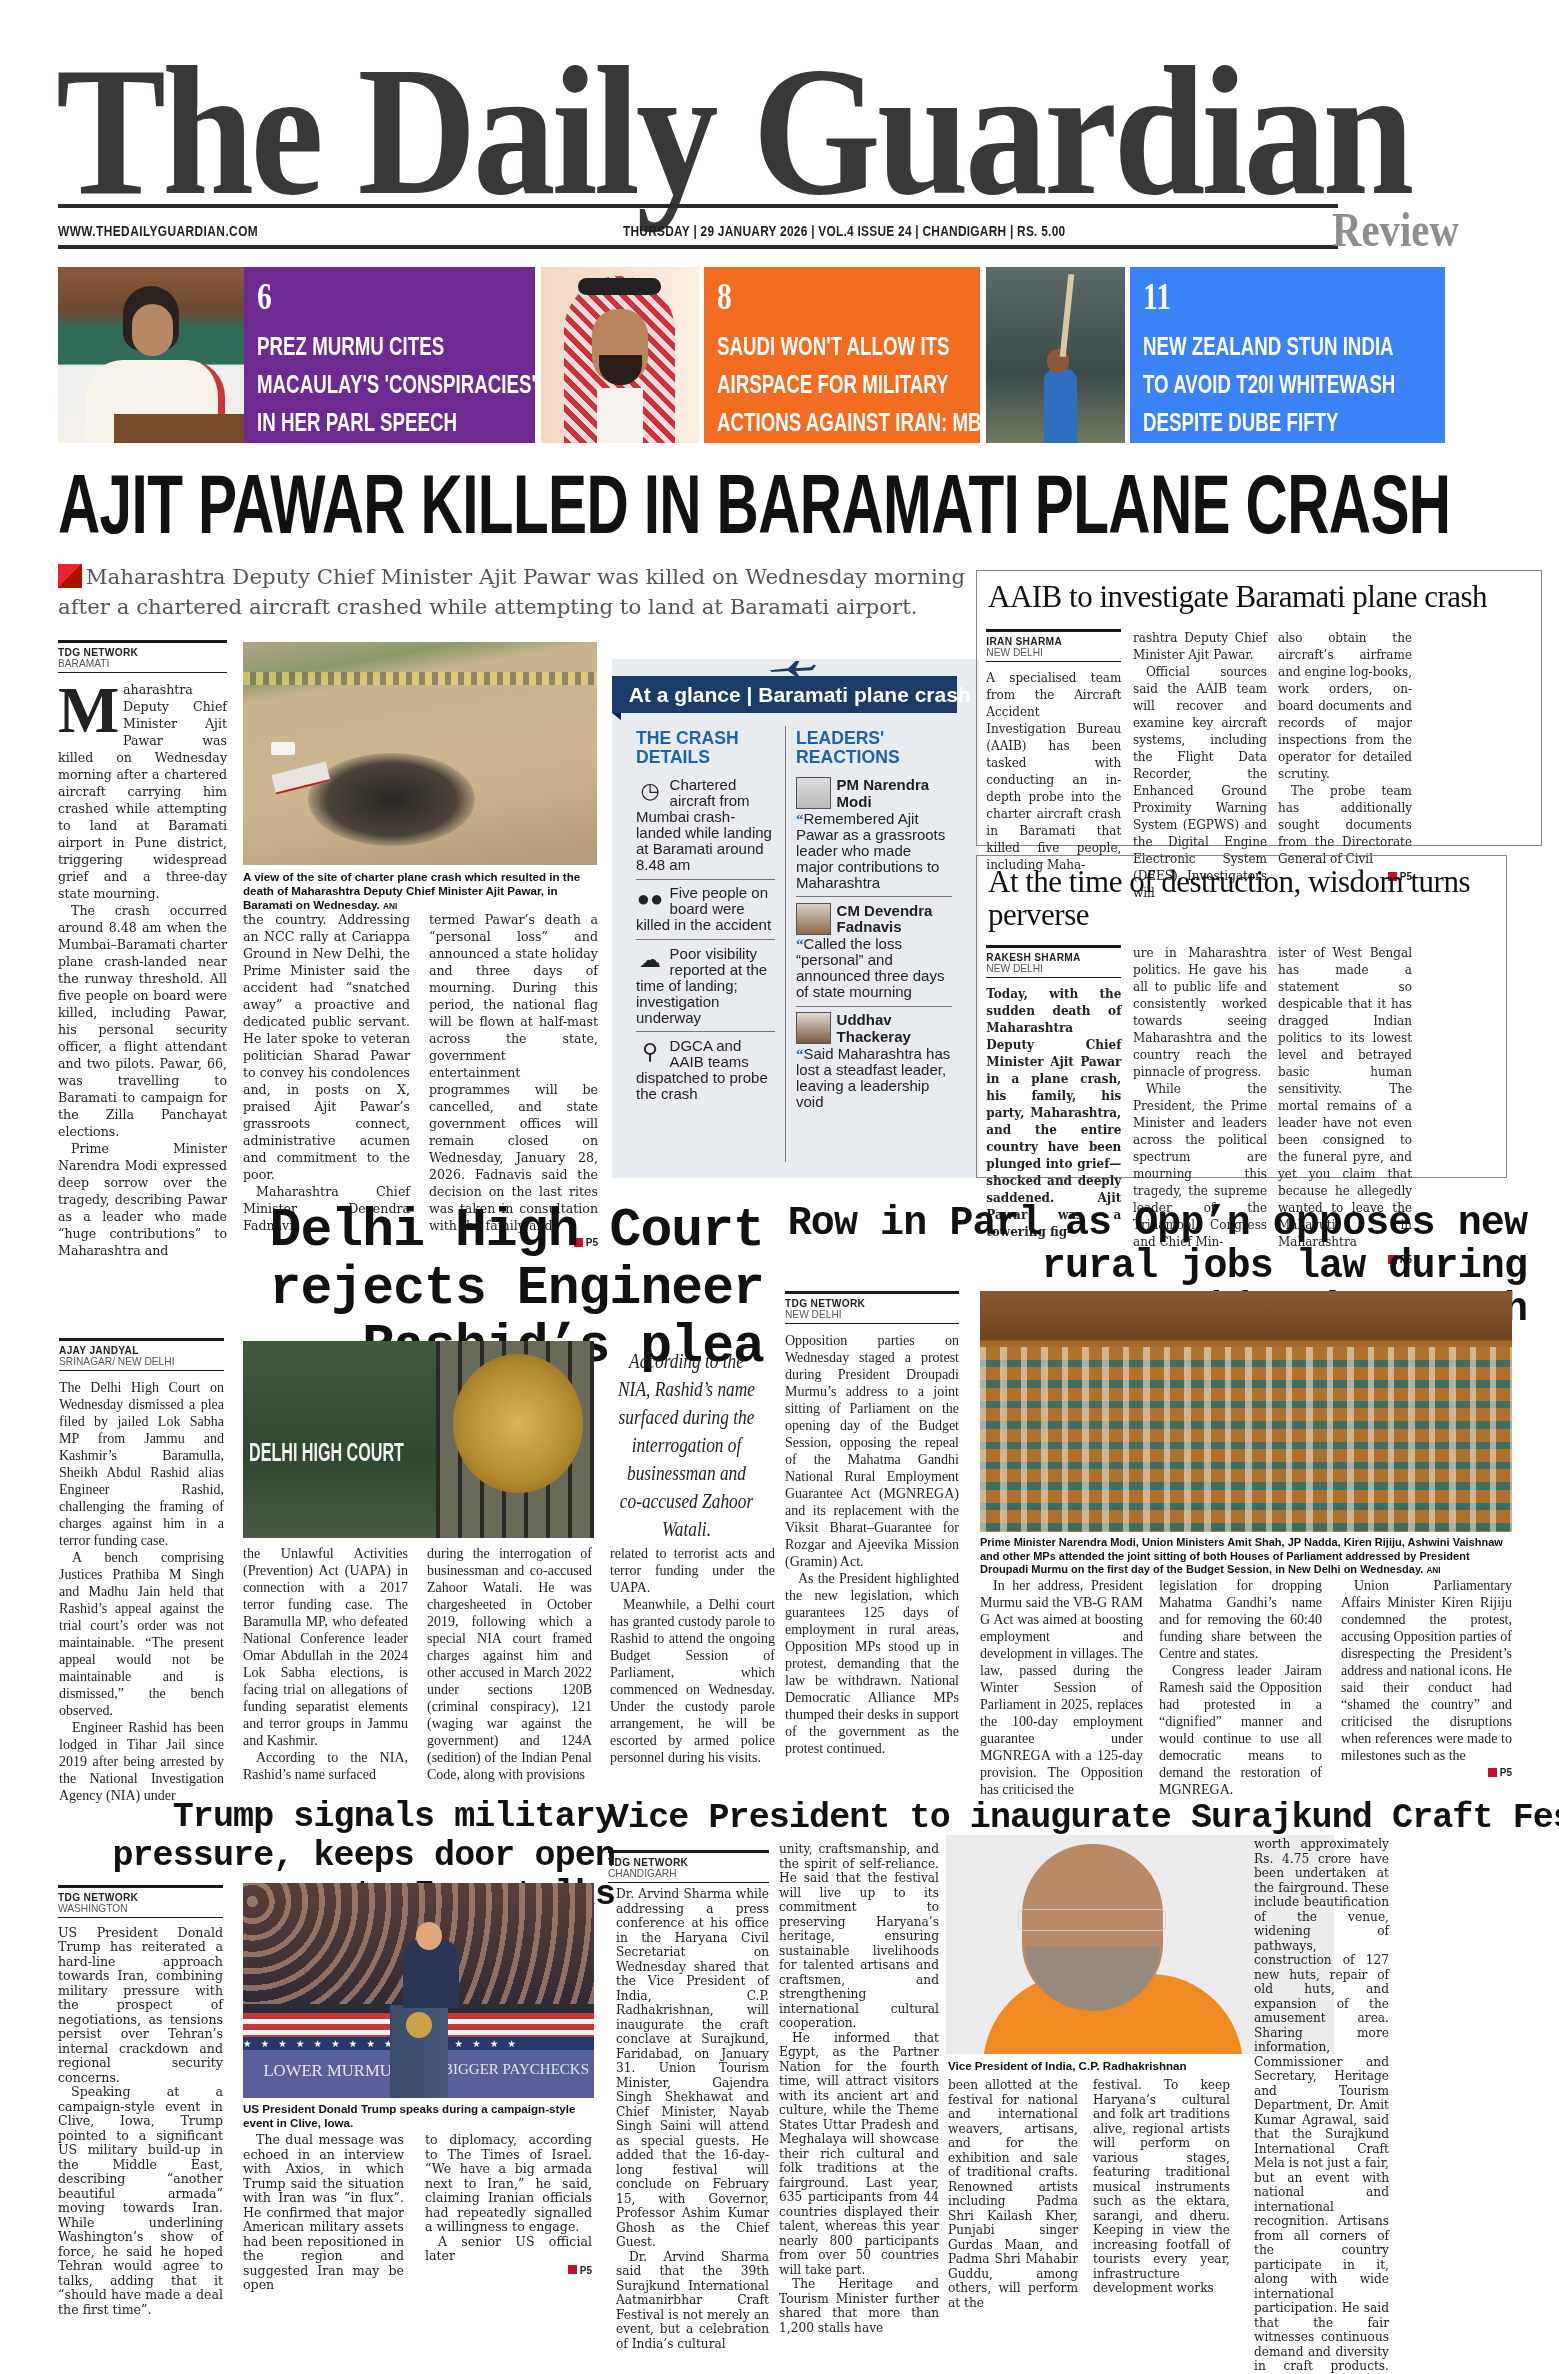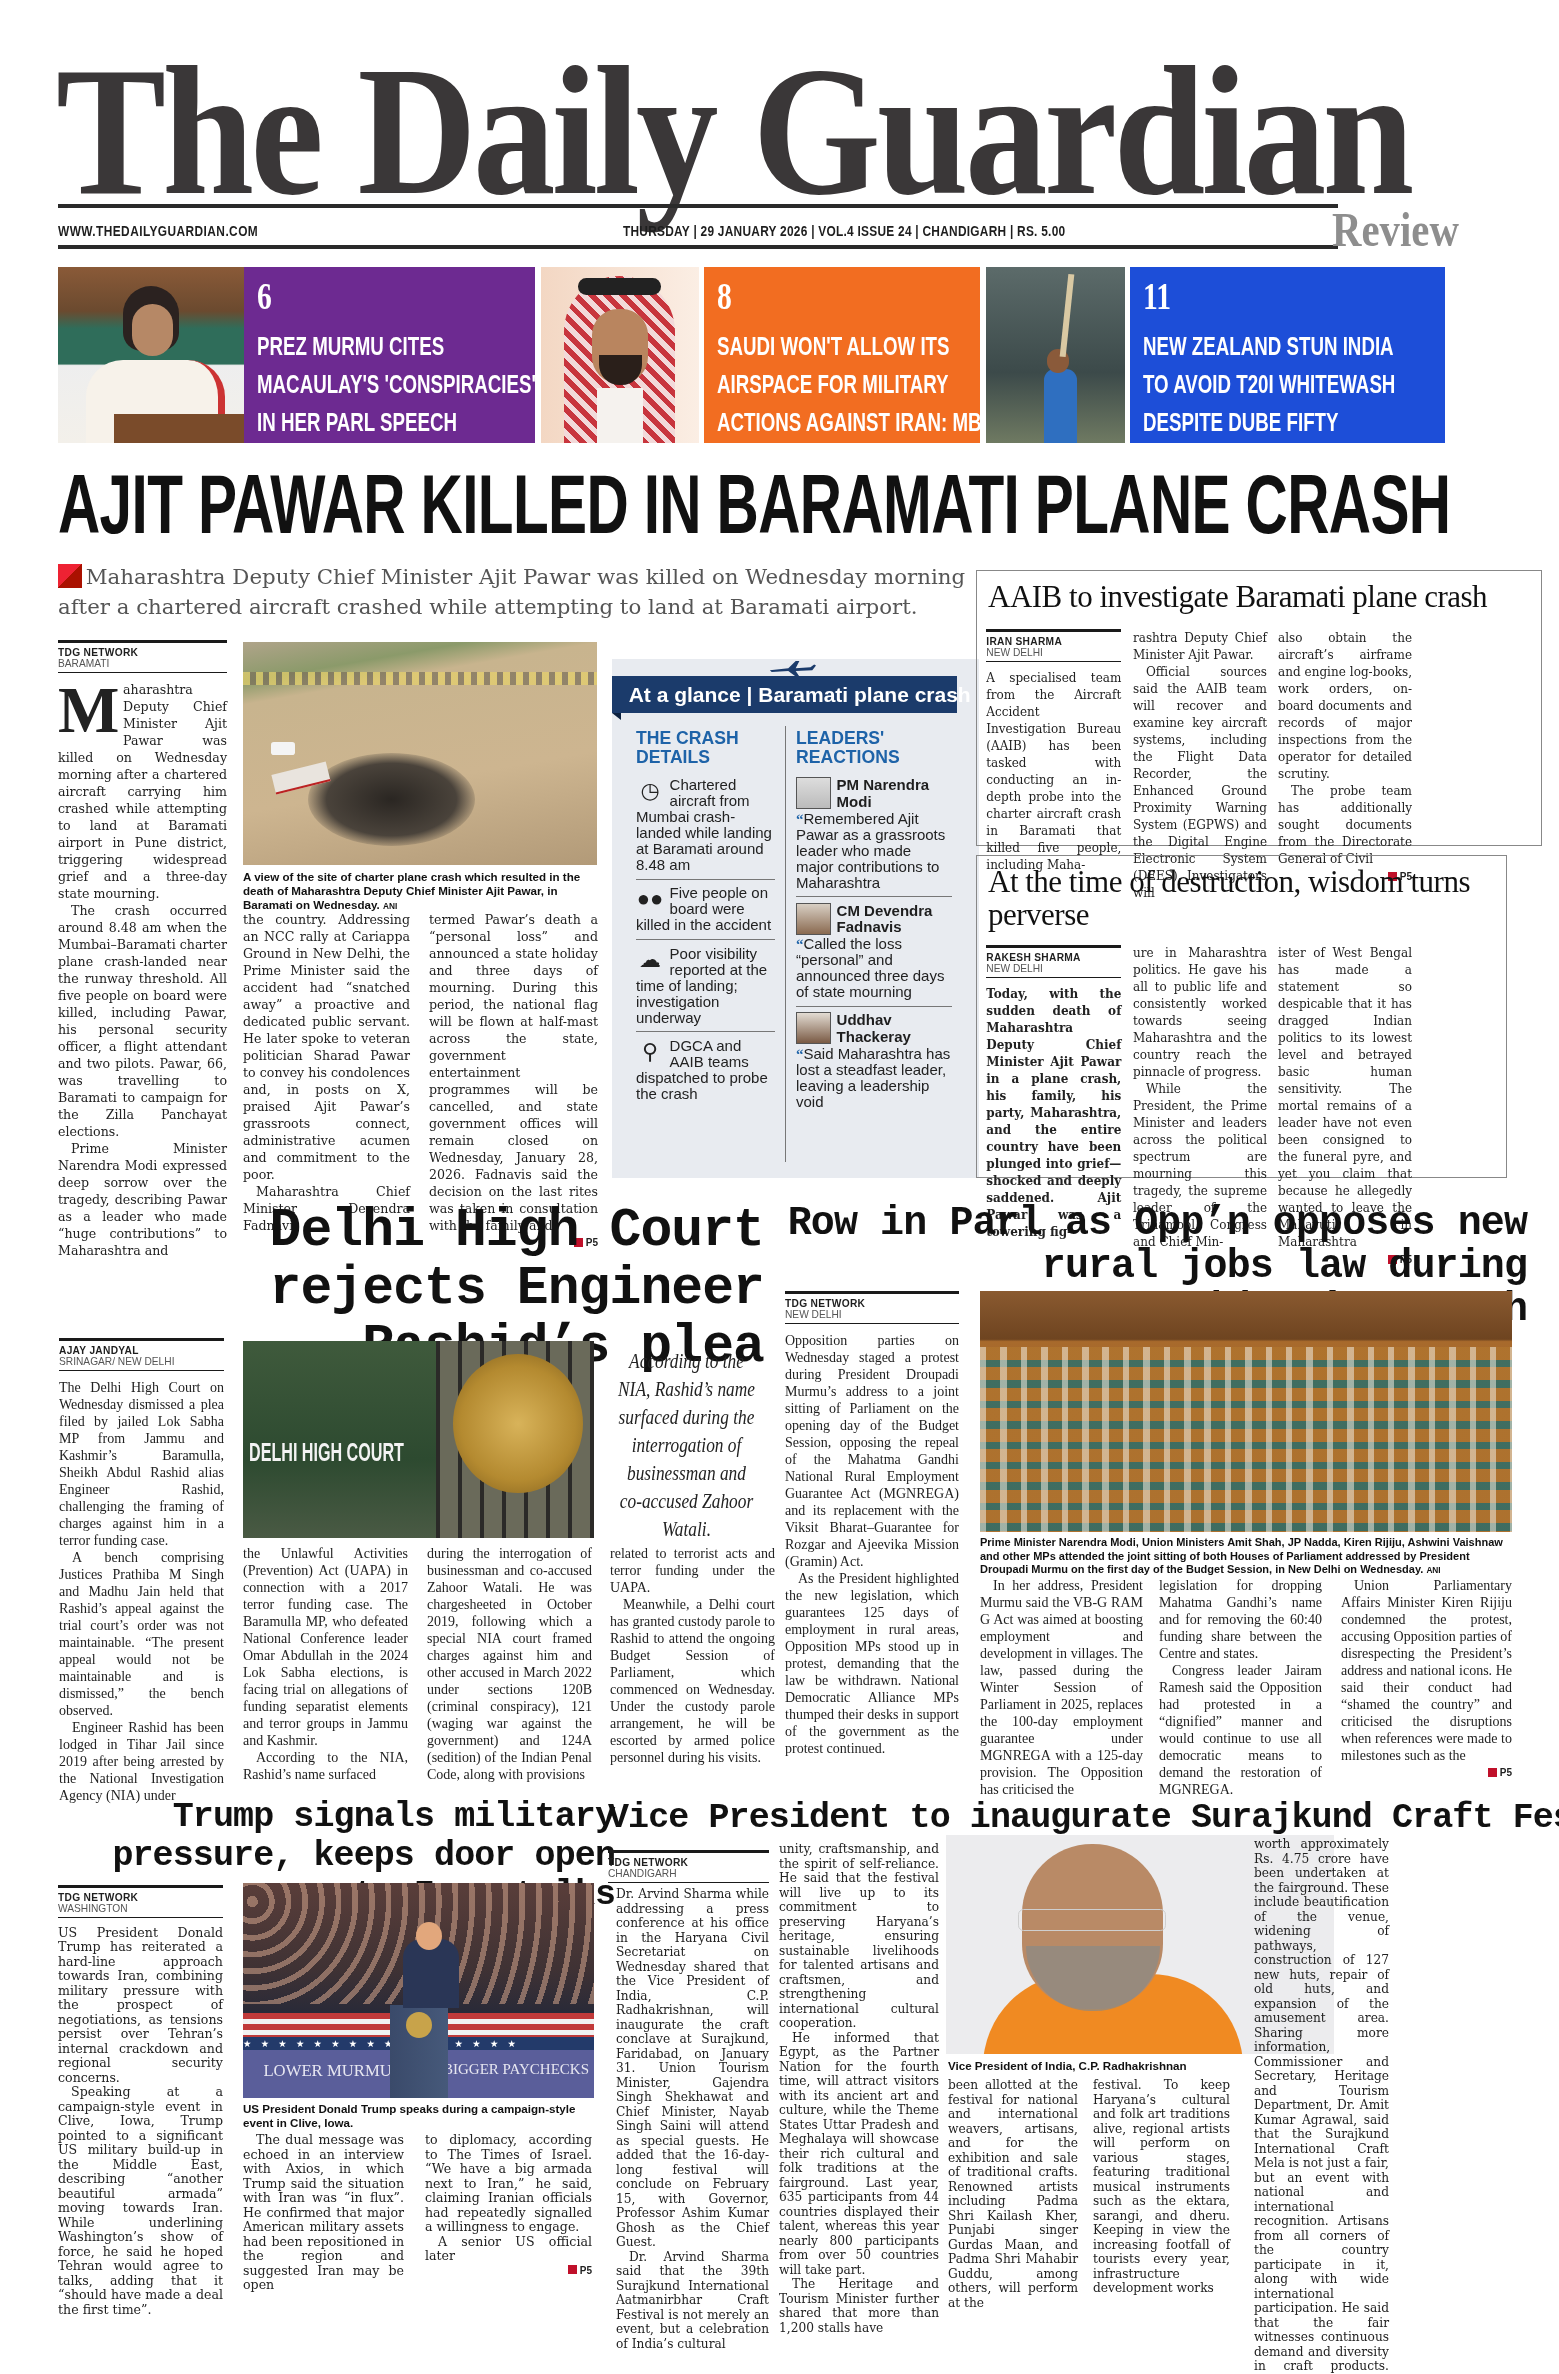--- a/index.html
+++ b/index.html
@@ -89,21 +89,21 @@
       <div>SAUDI WON'T ALLOW ITS</div>
       <div>AIRSPACE FOR MILITARY</div>
       <div>ACTIONS AGAINST IRAN: MBS</div>
     </div>
   </div>
   <div class="teaser-photo" style="width:139px;background:linear-gradient(180deg,#5c6b6a,#3c4a4a 60%,#6f7a62);margin-left:5.6px;">
     <div style="position:absolute;left:58px;top:102px;width:33px;height:74px;background:#2f6fc0;border-radius:11px 11px 0 0;"></div>
     <div style="position:absolute;left:61px;top:82px;width:22px;height:24px;border-radius:11px;background:#8a5a3a;"></div>
     <div style="position:absolute;left:78px;top:7.4px;width:5.6px;height:83px;background:#d9c9a3;transform:rotate(6deg);"></div>
   </div>
-  <div class="teaser-box" style="width: 315px; margin-left: 5.6px; background: #1d4ed8;" id="tb2">
+  <div class="teaser-box" style="width: 315px; margin-left: 5.6px; background: #3b82f6;" id="tb2">
     <div class="teaser-num">11</div>
     <div class="teaser-head">
       <div>NEW ZEALAND STUN INDIA</div>
       <div>TO AVOID T20I WHITEWASH</div>
       <div>DESPITE DUBE FIFTY</div>
     </div>
   </div>
 </div>
 
 <h1 class="abs main-head">AJIT PAWAR KILLED IN BARAMATI PLANE CRASH</h1>

